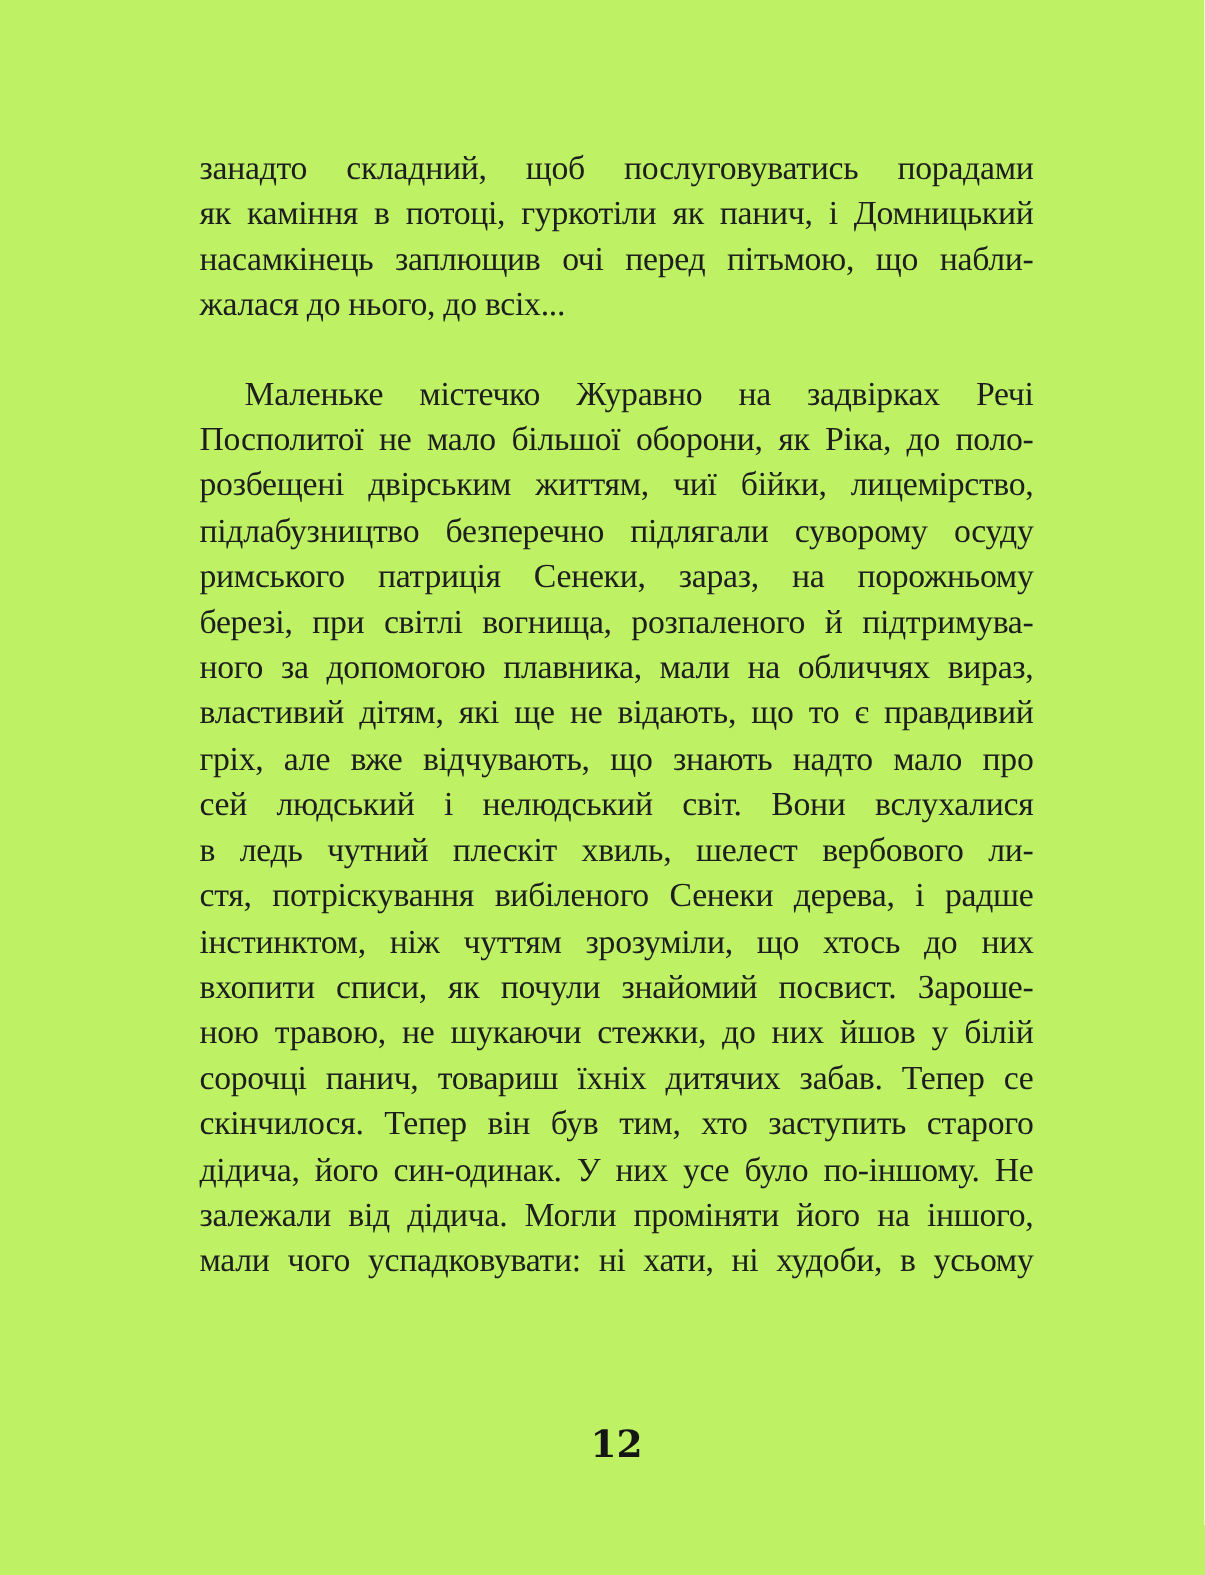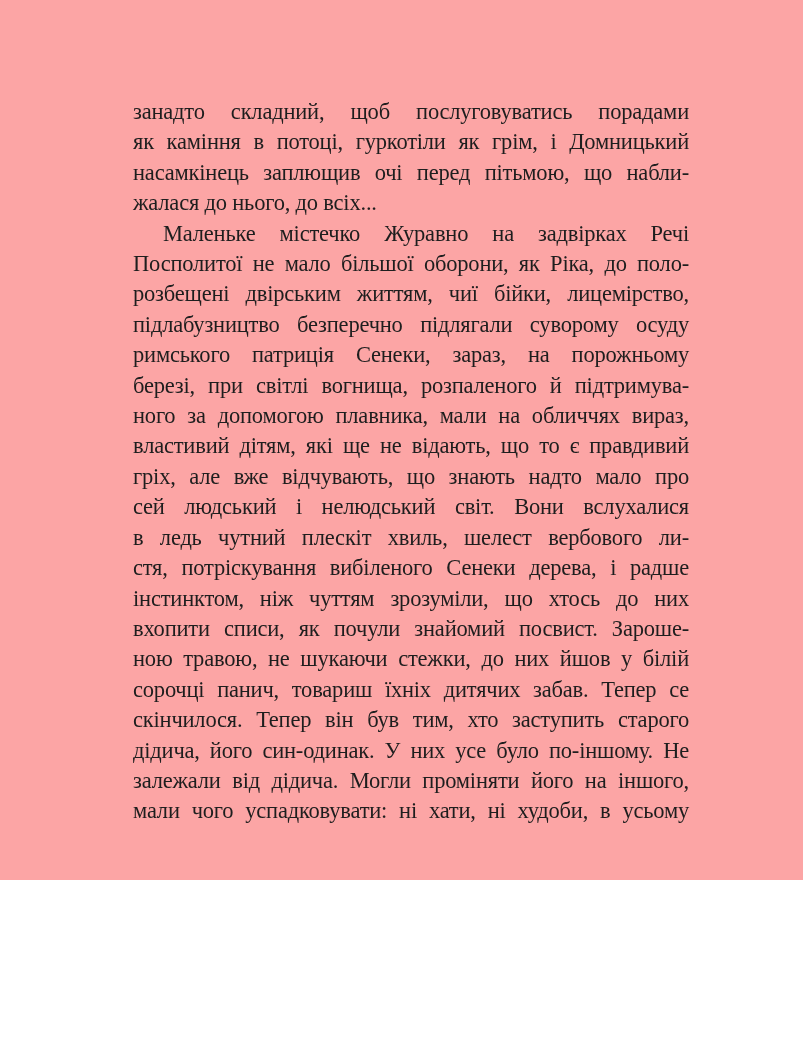--- a/index.html
+++ b/index.html
@@ -3,22 +3,22 @@
 <meta charset="utf-8">
 <style>
   html, body {
     margin: 0;
     padding: 0;
     background: #ffffff;
   }
   .page {
     position: relative;
     width: 803px;
-    height: 880px;
-    background: #fca5a5;
+    height: 1050px;
+    background: #bef264;
     overflow: hidden;
     font-family: "Liberation Serif", "DejaVu Serif", serif;
   }
   .textblock {
     position: absolute;
     left: 133px;
     top: 97px;
     width: 556px;
   }
   .para {
@@ -32,20 +32,21 @@
     letter-spacing: -0.2px;
     text-align: justify;
     text-align-last: justify;
     white-space: normal;
   }
   .line.para-end {
     text-align-last: left;
   }
   .line.indent {
     padding-left: 30px;
+    margin-top: 29px;
   }
   .page-number {
     position: absolute;
     left: 133px;
     top: 948px;
     width: 556px;
     text-align: center;
     font-family: "DejaVu Serif", "Liberation Serif", serif;
     font-weight: bold;
     font-size: 25px;
@@ -53,21 +54,21 @@
   }
 </style>
 </head>
 <body>
 
 <div class="page">
   <div class="textblock">
 
     <div class="para">
       <div class="line">занадто складний, щоб послуговуватись порадами</div>
-      <div class="line">як каміння в потоці, гуркотіли як грім, і Домницький</div>
+      <div class="line">як каміння в потоці, гуркотіли як панич, і Домницький</div>
       <div class="line">насамкінець заплющив очі перед пітьмою, що набли-</div>
       <div class="line para-end">жалася до нього, до всіх...</div>
     </div>
 
     <div class="para">
       <div class="line indent">Маленьке містечко Журавно на задвірках Речі</div>
       <div class="line">Посполитої не мало більшої оборони, як Ріка, до поло-</div>
       <div class="line">розбещені двірським життям, чиї бійки, лицемірство,</div>
       <div class="line">підлабузництво безперечно підлягали суворому осуду</div>
       <div class="line">римського патриція Сенеки, зараз, на порожньому</div>

